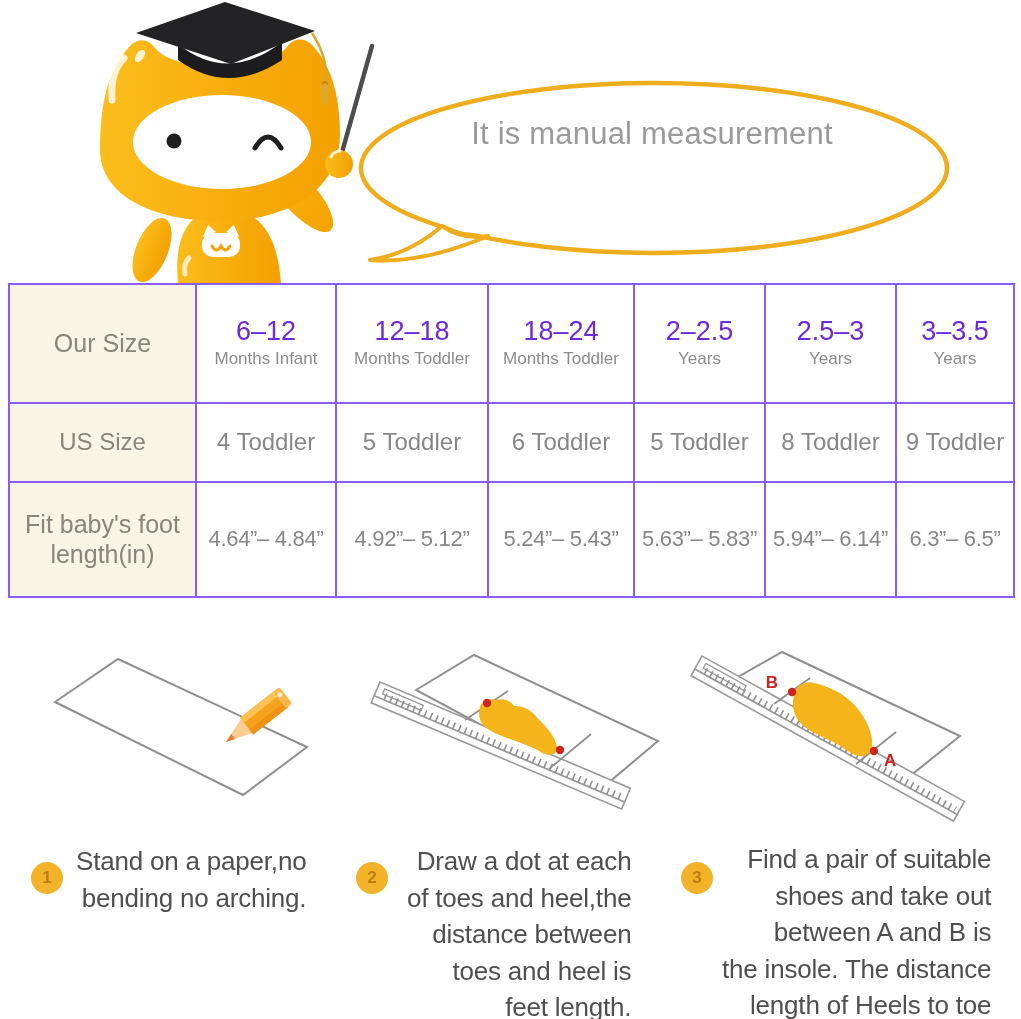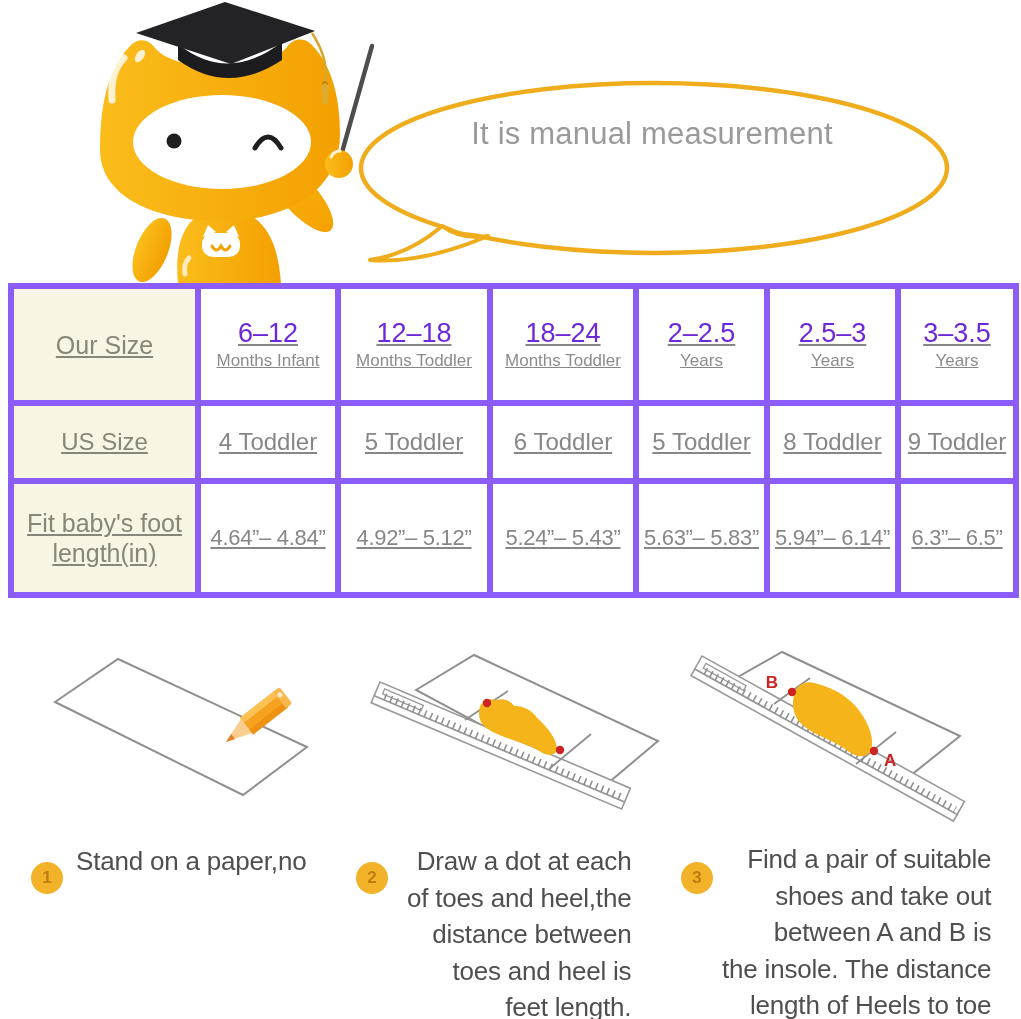--- a/index.html
+++ b/index.html
@@ -7,21 +7,21 @@
   .canvas { position:relative; width:1021px; height:1019px; background:#fff; overflow:hidden; }
   .abs { position:absolute; }
 
   
   .bubble-text { left:352px; top:110px; width:600px; text-align:center;
     color:#9a9a9a; font-size:31px; line-height:47px; letter-spacing:.2px; }
 
   
   table.size-table { position:absolute; left:8px; top:283px; width:1005px; height:315px;
     border-collapse:collapse; table-layout:fixed; text-align:center; color:#878787; }
-  table.size-table td { border:6px solid #8b5cf6; vertical-align:middle; padding:0 2px;text-decoration:underline; }
+  table.size-table td { border:2px solid #8b5cf6; vertical-align:middle; padding:0 2px; }
   td.rowhead { background:#f8f5e4; color:#88857a; font-size:25px; line-height:30px; }
   .cell-main { font-size:27px; line-height:30px; color:#6d28d9; }
   .cell-sub  { font-size:17px; line-height:22px; color:#8c8c8c; margin-top:2px; }
   tr.r-us td, tr.r-heel td { font-size:24px; }
   tr.r-foot td { font-size:22px; letter-spacing:-.3px; }
   tr.r-foot td.rowhead { font-size:25px; letter-spacing:0; }
 
   
   svg.ill { position:absolute; }
 
@@ -192,20 +192,21 @@
              C 45 22 36 27 24 25 C 6 21 -12 27 -30 22 C -42 18 -48 8 -50 -2 Z"></path>
     <circle cx="104" cy="60" r="4.2" fill="#cc2422"></circle>
     <circle cx="186" cy="119" r="4.2" fill="#cc2422"></circle>
     <text x="90" y="56" text-anchor="end" class="ab-label">B</text>
     <text x="196" y="134" class="ab-label">A</text>
   </svg>
 
   <div class="badge" style="left:31px;top:862px">1</div>
   <div class="step-text" style="left:76px;top:843px">
     <div>Stand on a paper,no</div>
+    <div>bending no arching.</div>
   </div>
 
   <div class="badge" style="left:356px;top:862px">2</div>
   <div class="step-text" style="left:407px;top:843px">
     <div>Draw a dot at each</div>
     <div>of toes and heel,the</div>
     <div>distance between</div>
     <div>toes and heel is</div>
     <div>feet length.</div>
   </div>

